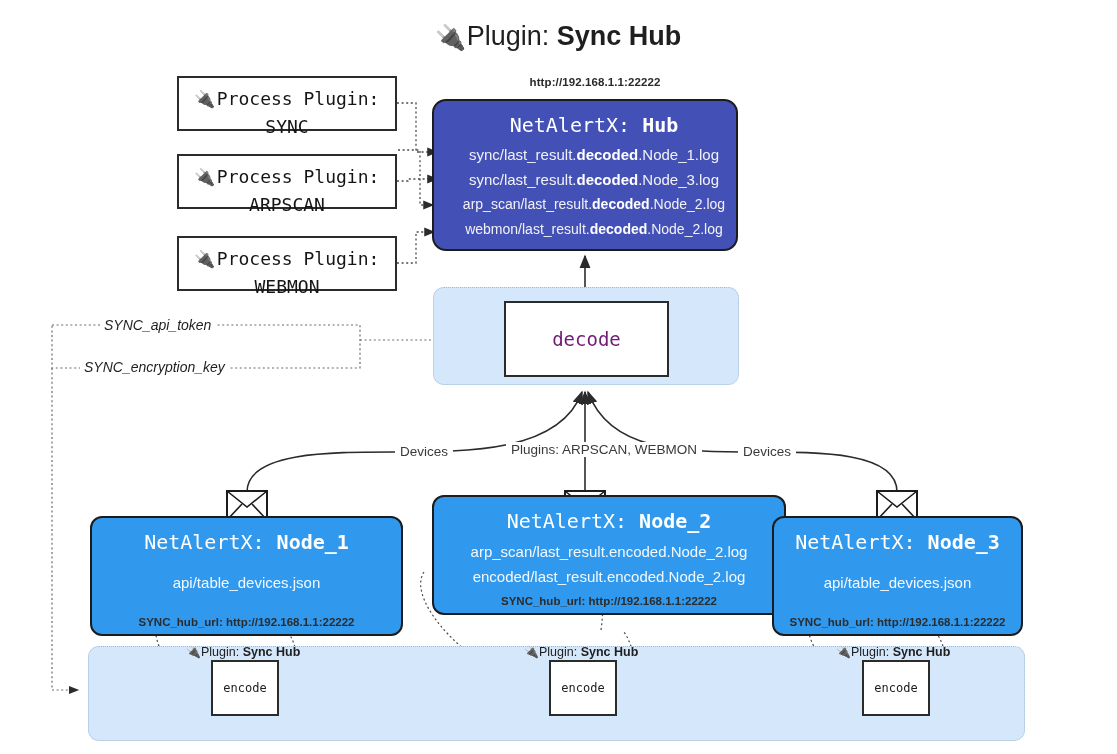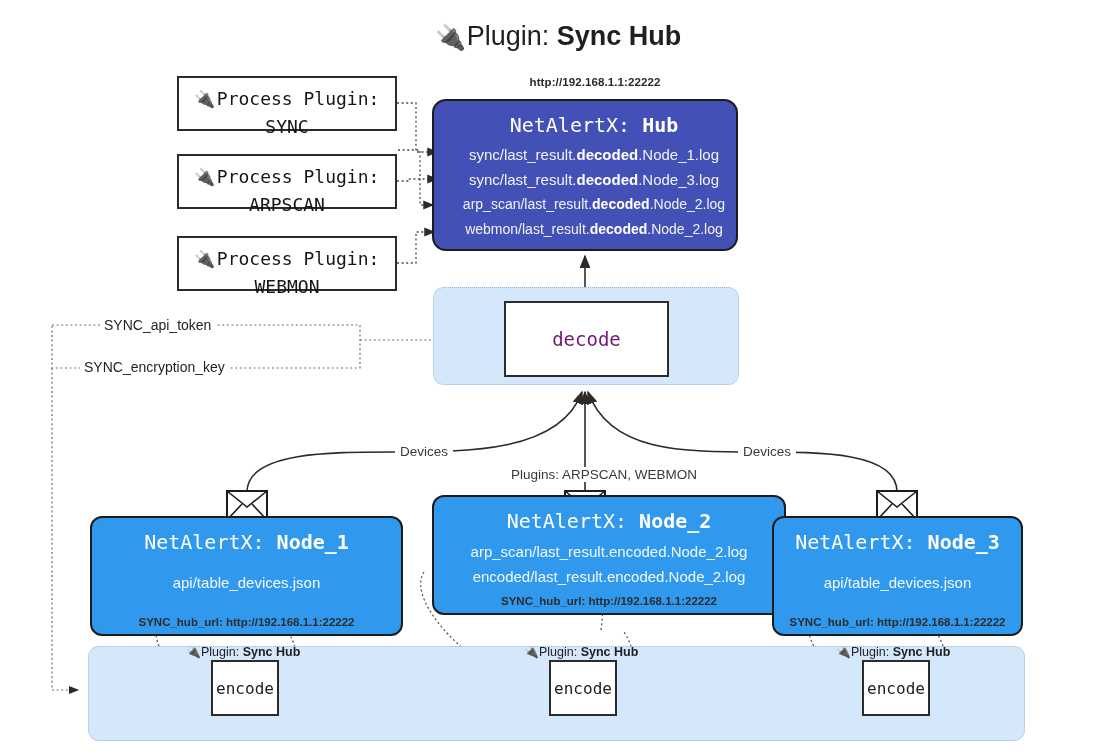--- a/index.html
+++ b/index.html
@@ -115,20 +115,21 @@
   .hub-line b { font-weight: bold; color: #ffffff; }
 
   
   .kv-label {
     position: absolute;
     font-size: 14px;
     color: #1f1f1f;
     background: #ffffff;
     padding: 0 4px;
     white-space: nowrap;
+    font-style: italic;
   }
 
   
   .decode-wrap {
     position: absolute;
     left: 433px;
     top: 287px;
     width: 306px;
     height: 98px;
     box-sizing: border-box;
@@ -231,21 +232,21 @@
   .band-plugin-label .strong { font-weight: bold; }
   .band-plugin-label .plug { font-size: 12px; }
   .encode-box {
     position: absolute;
     width: 68px;
     height: 56px;
     box-sizing: border-box;
     border: 2px solid #2b2b2b;
     background: #ffffff;
     font-family: "DejaVu Sans Mono", "Liberation Mono", monospace;
-    font-size: 16px;
+    font-size: 12px;
     color: #202020;
     display: flex;
     align-items: center;
     justify-content: center;
   }
 </style>
 </head>
 <body>
 
 <div id="canvas">
@@ -344,21 +345,21 @@
     </div>
   </div>
 
   <div class="kv-label" style="left:100px; top:317px;">SYNC_api_token</div>
   <div class="kv-label" style="left:80px; top:359px;">SYNC_encryption_key</div>
 
   <div class="decode-wrap"></div>
   <div class="decode-box">decode</div>
 
   <div class="edge-label" style="left:395px; top:444px;">Devices</div>
-  <div class="edge-label" style="left:506px; top:467px;">Plugins: ARPSCAN, WEBMON</div>
+  <div class="edge-label" style="left:506px; top:442px;">Plugins: ARPSCAN, WEBMON</div>
   <div class="edge-label" style="left:738px; top:444px;">Devices</div>
 
   <svg class="envelope" style="left:226px; top:490px;" viewBox="0 0 42 31">
     <rect x="1" y="1" width="40" height="29" fill="#ffffff" stroke="#1c1c1c" stroke-width="2"></rect>
     <path d="M1,1 L21,17 L41,1" fill="none" stroke="#1c1c1c" stroke-width="1.6"></path>
     <path d="M1,30 L16,14 M41,30 L26,14" fill="none" stroke="#1c1c1c" stroke-width="1.6"></path>
   </svg>
 
   <svg class="envelope" style="left:564px; top:490px;" viewBox="0 0 42 31">
     <rect x="1" y="1" width="40" height="29" fill="#ffffff" stroke="#1c1c1c" stroke-width="2"></rect>

